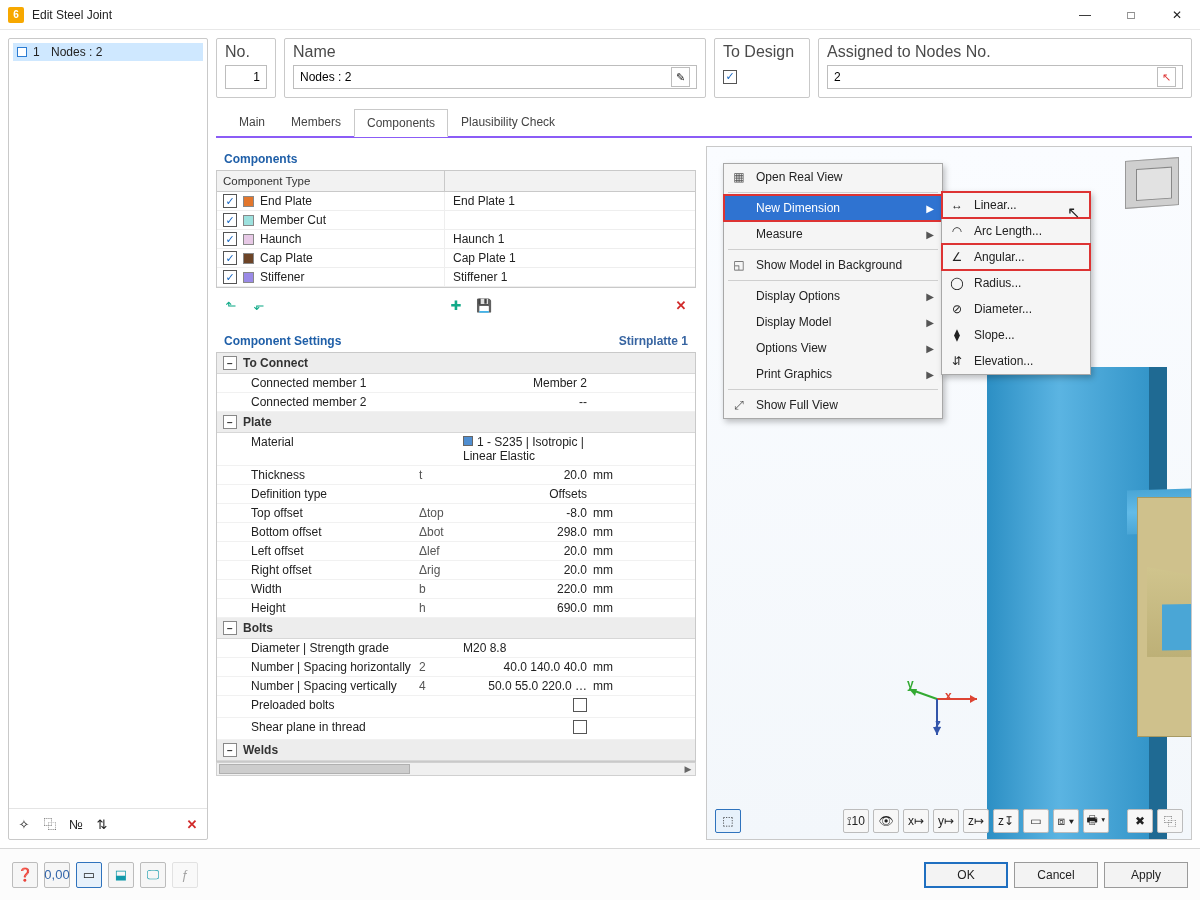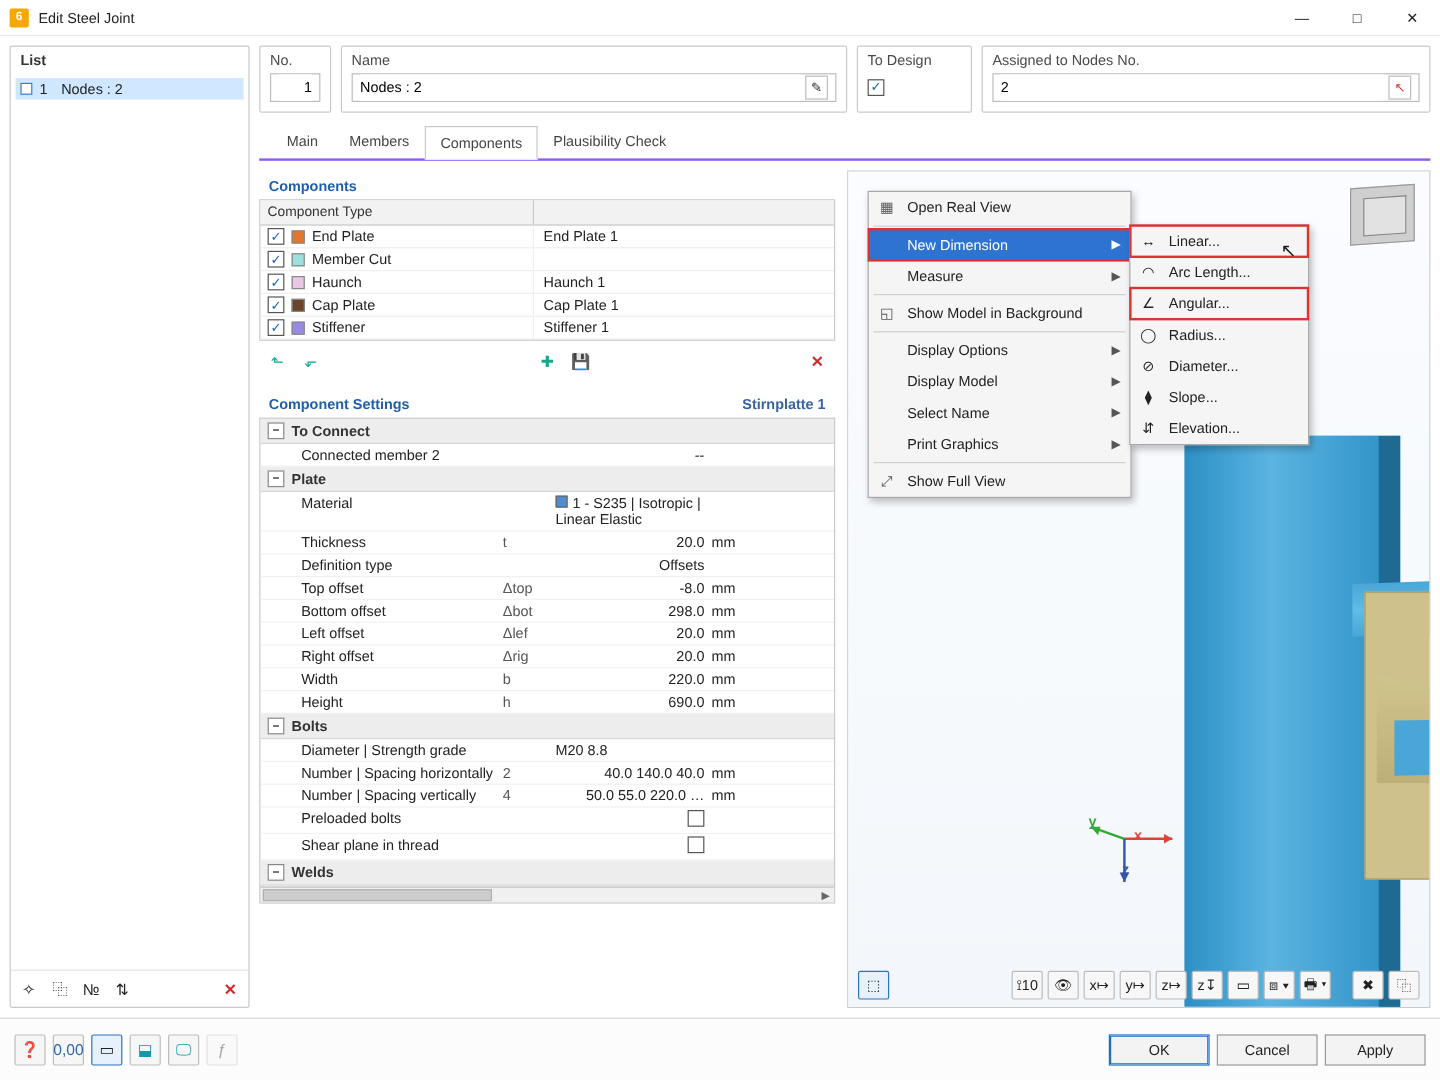--- a/index.html
+++ b/index.html
@@ -27,21 +27,21 @@
   .list-row { display:flex; align-items:center; gap:6px; padding:2px 4px; }
   .list-row.sel { background:#cfe8ff; }
   .rowicon { width:10px; height:10px; border:1px solid #2b7cd3; background:#fff; }
   .list-toolbar { display:flex; gap:4px; padding:4px; border-top:1px solid #e4e4e4; }
   .tbtn { width:22px; height:22px; border:1px solid transparent; display:flex; align-items:center; justify-content:center; border-radius:2px; font-size:13px; }
   .tbtn.danger { color:#d12a2a; margin-left:auto; font-weight:bold; }
 
   
   .toprow { display:flex; gap:8px; }
   .toprow .panel { padding:4px 8px 8px; }
-  .toprow .lbl { color:#4a4a4a; font-size:12px; margin-bottom:4px; }
+  .toprow .lbl { color:#4a4a4a; font-size:16px; margin-bottom:4px; }
   .field { height:24px; border:1px solid #bdbdbd; background:#fff; padding:0 6px; display:flex; align-items:center; }
   .field input { border:0; outline:0; width:100%; height:100%; font-size:12px; }
   .field .ibtn { width:20px; height:20px; margin-left:4px; border:1px solid #bdbdbd; display:flex; align-items:center; justify-content:center; font-size:11px; }
   .chk { width:14px; height:14px; border:1px solid #555; display:inline-flex; align-items:center; justify-content:center; font-size:11px; color:#1665c0; }
 
   
   .tabs { display:flex; gap:0; border-bottom:2px solid #8b5cf6; padding:0 10px; margin-top:2px; }
   .tab { padding:6px 12px; border:1px solid transparent; border-bottom:none; color:#444; cursor:default; }
   .tab.active { border-color:#c9c9c9; background:#fff; border-bottom:1px solid #fff; position:relative; top:1px; font-weight:500; }
 
@@ -135,21 +135,20 @@
   <span class="spacer"></span>
   <div class="winbtn">—</div>
   <div class="winbtn">□</div>
   <div class="winbtn close">✕</div>
 </div>
 
 <div class="workarea">
 
   <div class="col-list">
     <div class="panel listpanel">
-      <div class="phead">List</div>
       <div class="listbody">
         <div class="list-row sel">
           <span class="rowicon"></span>
           <span style="width:12px;">1</span>
           <span>Nodes : 2</span>
         </div>
       </div>
       <div class="list-toolbar">
         <div class="tbtn">✧</div>
         <div class="tbtn">⿻</div>
@@ -264,20 +263,26 @@
           <div class="settings-head">
             <span class="sectiontitle" style="padding:2px 0;">Component Settings</span>
             <span class="sub">Stirnplatte 1</span>
           </div>
           <div class="sgrid" id="sgrid">
               <div class="shdr">
                 <span class="exp">−</span>
                 <span>To Connect</span>
               </div>
               <div class="srow">
+                <div class="k">Connected member 1</div>
+      <div class="sym"></div>
+      <div class="v" style="">Member 2</div>
+      <div class="u"></div>
+              </div>
+              <div class="srow">
                 <div class="k">Connected member 2</div>
       <div class="sym"></div>
       <div class="v" style="">--</div>
       <div class="u"></div>
               </div>
               <div class="shdr">
                 <span class="exp">−</span>
                 <span>Plate</span>
               </div>
               <div class="srow">
@@ -432,21 +437,21 @@
     <span>Display Options</span>
     <span class="arrow">▶</span>
               </div>
               <div class="row">
                 <span class="icon"></span>
     <span>Display Model</span>
     <span class="arrow">▶</span>
               </div>
               <div class="row">
                 <span class="icon"></span>
-    <span>Select Name</span>
+    <span>Options View</span>
     <span class="arrow">▶</span>
               </div>
               <div class="row">
                 <span class="icon"></span>
     <span>Print Graphics</span>
     <span class="arrow">▶</span>
               </div>
               <div class="sep"></div>
               <div class="row">
                 <span class="icon">⤢</span>

